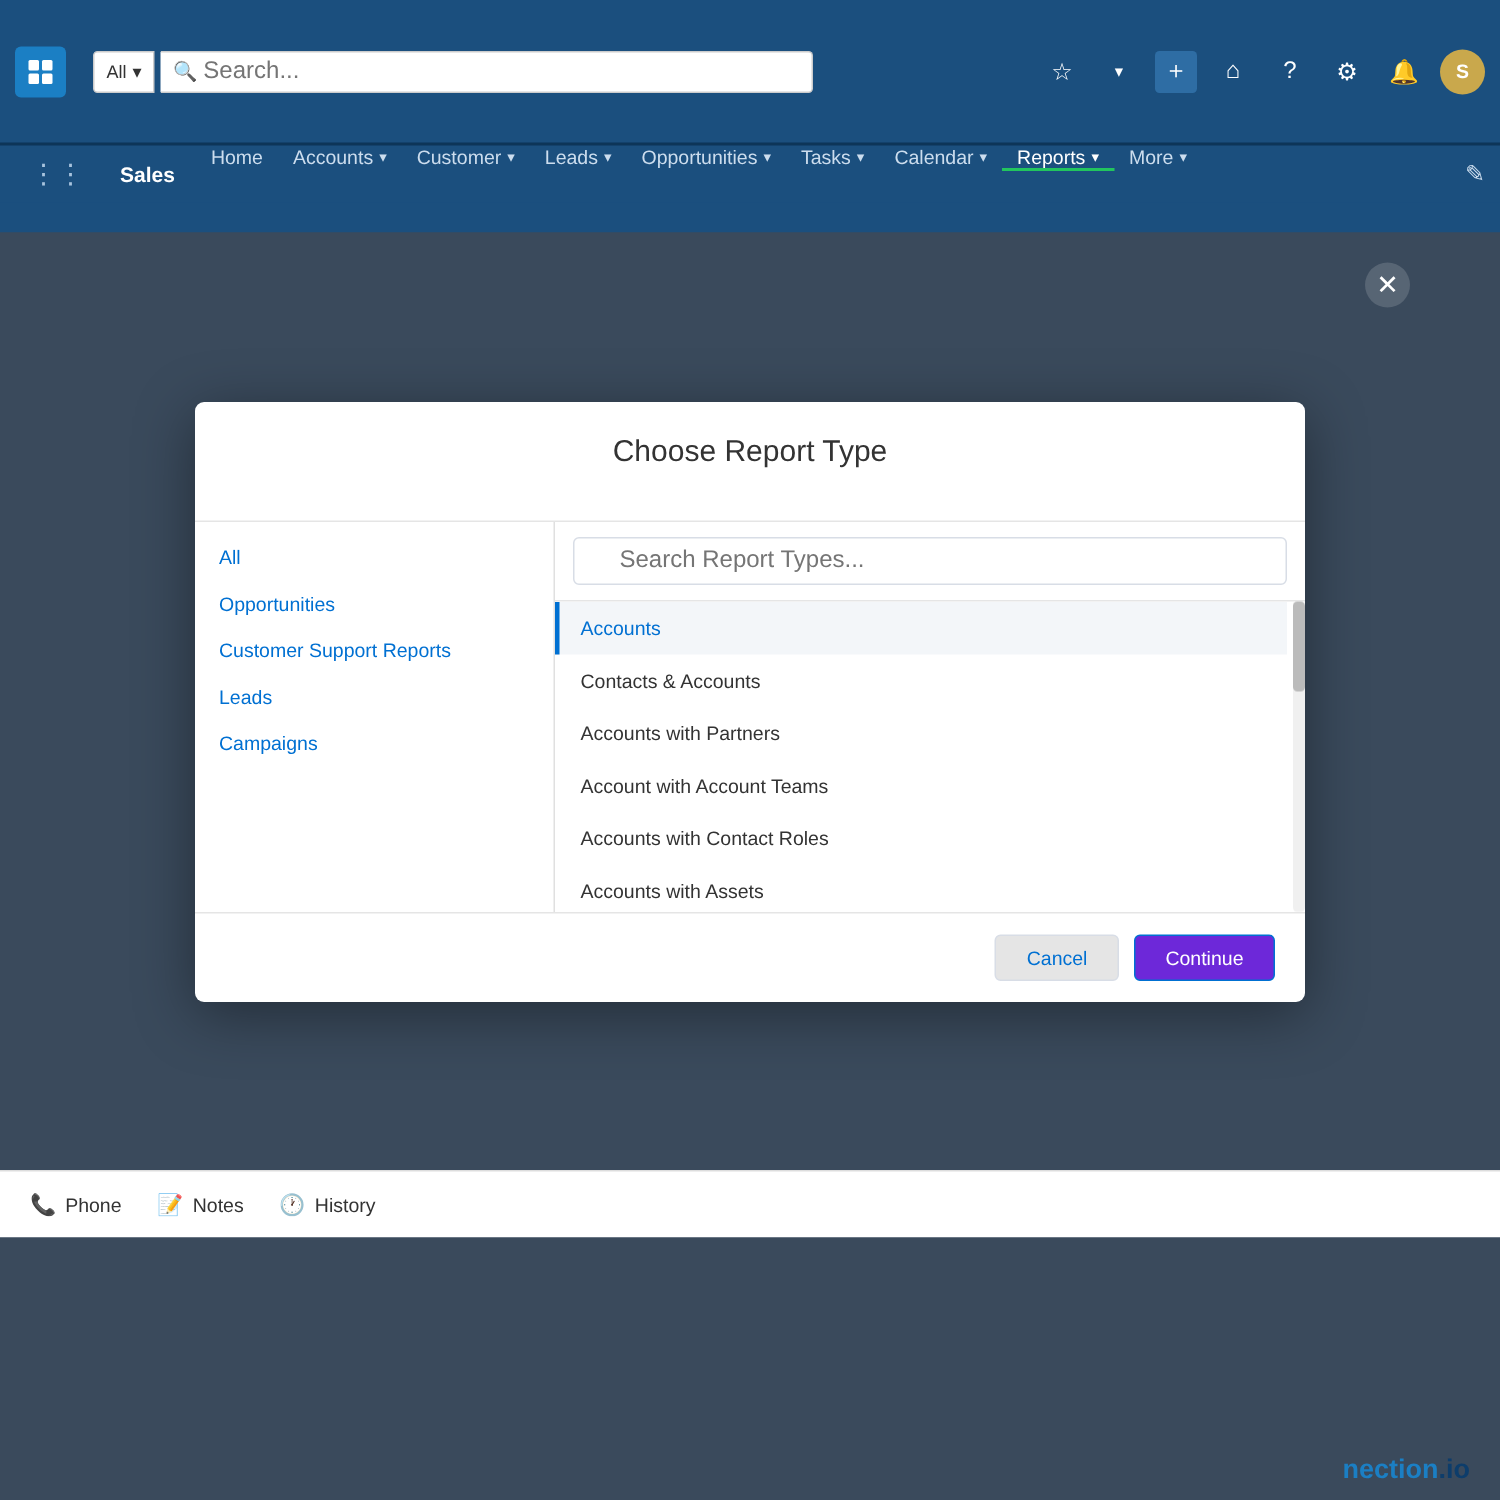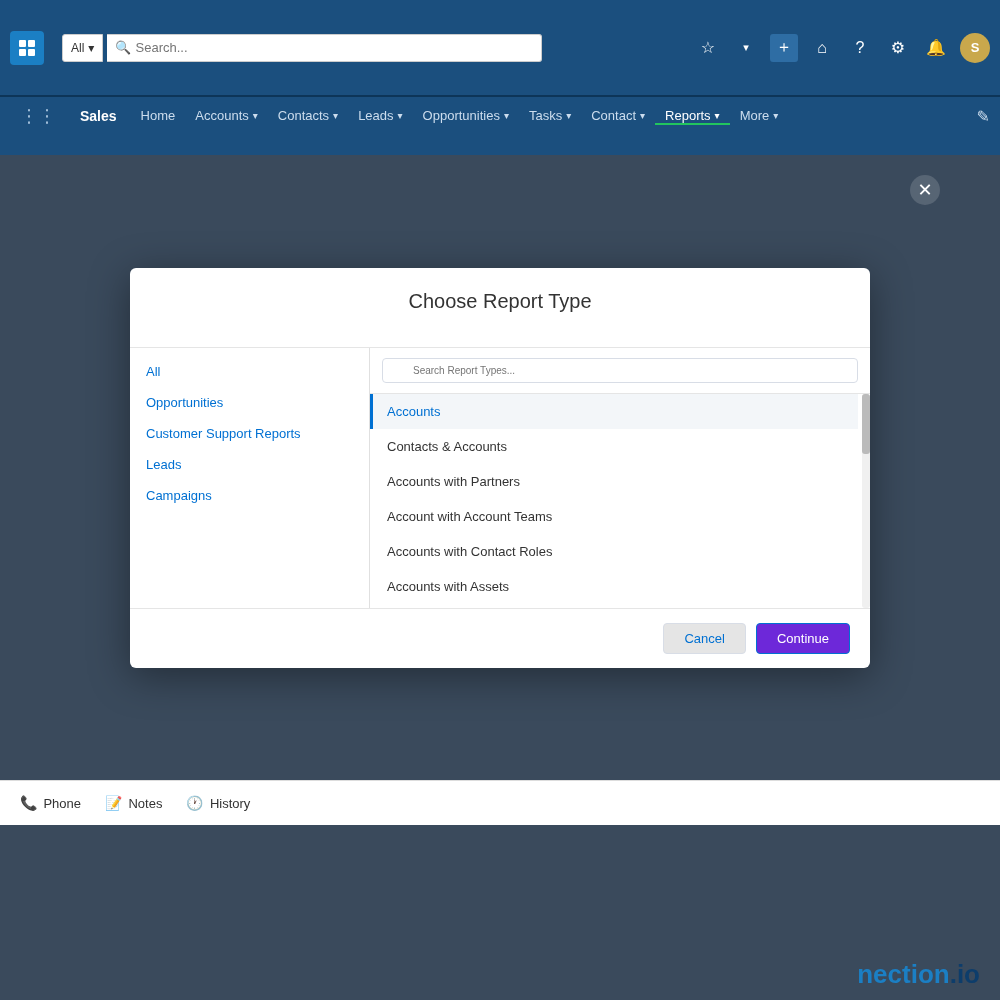--- a/index.html
+++ b/index.html
@@ -51,21 +51,21 @@
       flex: 1;
       background: white;
       border: 1px solid #ccc;
       border-left: none;
       border-radius: 0 3px 3px 0;
       height: 28px;
       display: flex; align-items: center;
       padding: 0 8px;
     }
     .search-input-wrap input {
-      border: none; outline: none; font-size: 13px; width: 100%; background: transparent;
+      border: none; outline: none; font-size: 16px; width: 100%; background: transparent;
     }
     .top-icons {
       display: flex; align-items: center; gap: 10px; margin-left: auto;
     }
     .top-icon {
       width: 28px; height: 28px;
       display: flex; align-items: center; justify-content: center;
       color: white; font-size: 16px; cursor: pointer;
     }
     .top-icon.add-btn {
@@ -179,21 +179,21 @@
     }
     .search-report-wrap {
       padding: 10px 12px;
       border-bottom: 1px solid #e5e5e5;
     }
     .search-report-input {
       width: 100%;
       border: 1px solid #d8dde6;
       border-radius: 4px;
       padding: 6px 10px 6px 30px;
-      font-size: 10px; color: #333;
+      font-size: 16px; color: #333;
       outline: none;
       background: #fff;
       position: relative;
     }
     .search-report-wrap-inner {
       position: relative;
     }
     .search-magnify {
       position: absolute;
       left: 8px; top: 50%;
@@ -264,21 +264,21 @@
     .bottom-icon { color: #555; font-size: 14px; }
 
     
     .watermark {
       background: #3a4a5c;
       height: 175px;
       display: flex; align-items: flex-end; justify-content: flex-end;
       padding: 10px 20px;
     }
     .brand-text {
-      font-size: 26px; font-weight: 700;
+      font-size: 18px; font-weight: 700;
       color: #1b7fc4;
     }
     .brand-text span { color: #0d3d6b; }
   </style>
 </head>
 <body>
 
 <div class="top-chrome">
   <div class="top-chrome-inner">
     <div class="app-icon">
@@ -308,46 +308,46 @@
       <div class="top-icon">⚙</div>
       <div class="top-icon">🔔</div>
       <div class="avatar">S</div>
     </div>
   </div>
 
   <div class="nav-bar">
     <div class="nav-dots">⋮⋮</div>
     <div class="nav-app-name">Sales</div>
 
-    <div id="nav-items-container" style="display:flex;align-items:center;gap:0;">
+    <div id="nav-items-container" style="display:flex;align-items:flex-start;gap:0;">
         <div class="nav-item">
           <span>Home</span>
         </div>
         <div class="nav-item">
           <span>Accounts</span>
           <span class="chevron">▾</span>
         </div>
         <div class="nav-item">
-          <span>Contacts</span>
+          <span>Customer</span>
           <span class="chevron">▾</span>
         </div>
         <div class="nav-item">
           <span>Leads</span>
           <span class="chevron">▾</span>
         </div>
         <div class="nav-item">
           <span>Opportunities</span>
           <span class="chevron">▾</span>
         </div>
         <div class="nav-item">
           <span>Tasks</span>
           <span class="chevron">▾</span>
         </div>
         <div class="nav-item">
-          <span>Contact</span>
+          <span>Calendar</span>
           <span class="chevron">▾</span>
         </div>
         <div class="nav-item active">
           <span>Reports</span>
           <span class="chevron">▾</span>
         </div>
         <div class="nav-item">
           <span>More</span>
           <span class="chevron">▾</span>
         </div>

